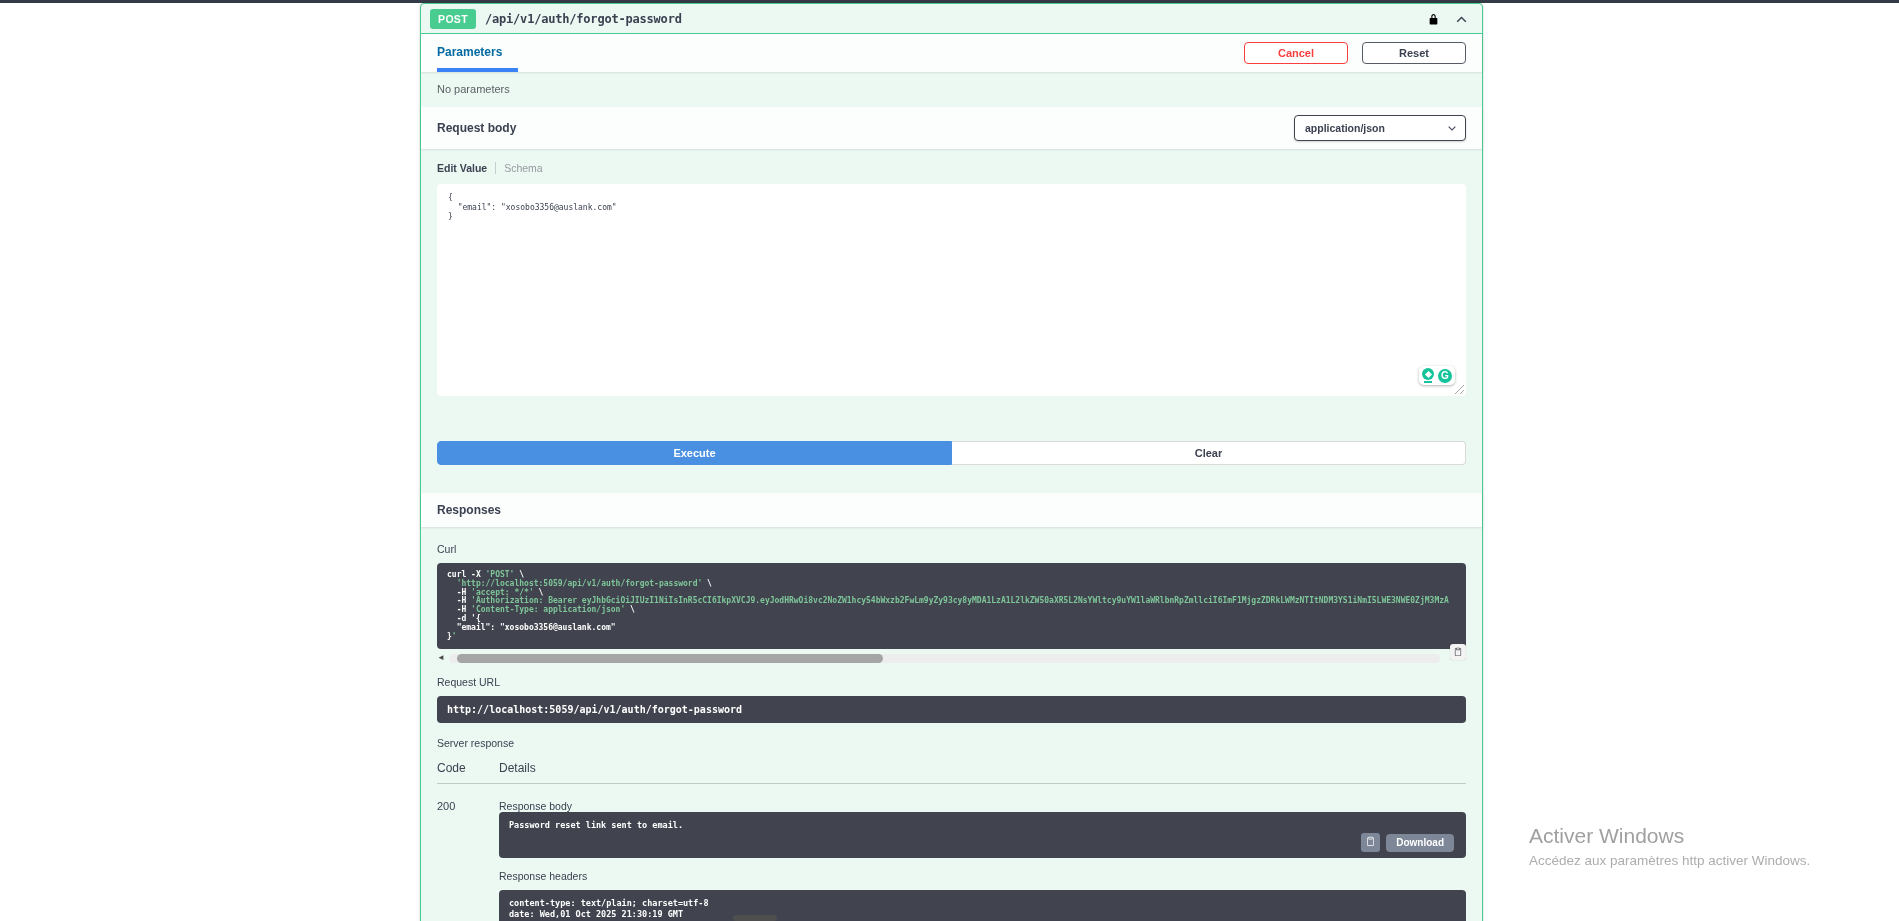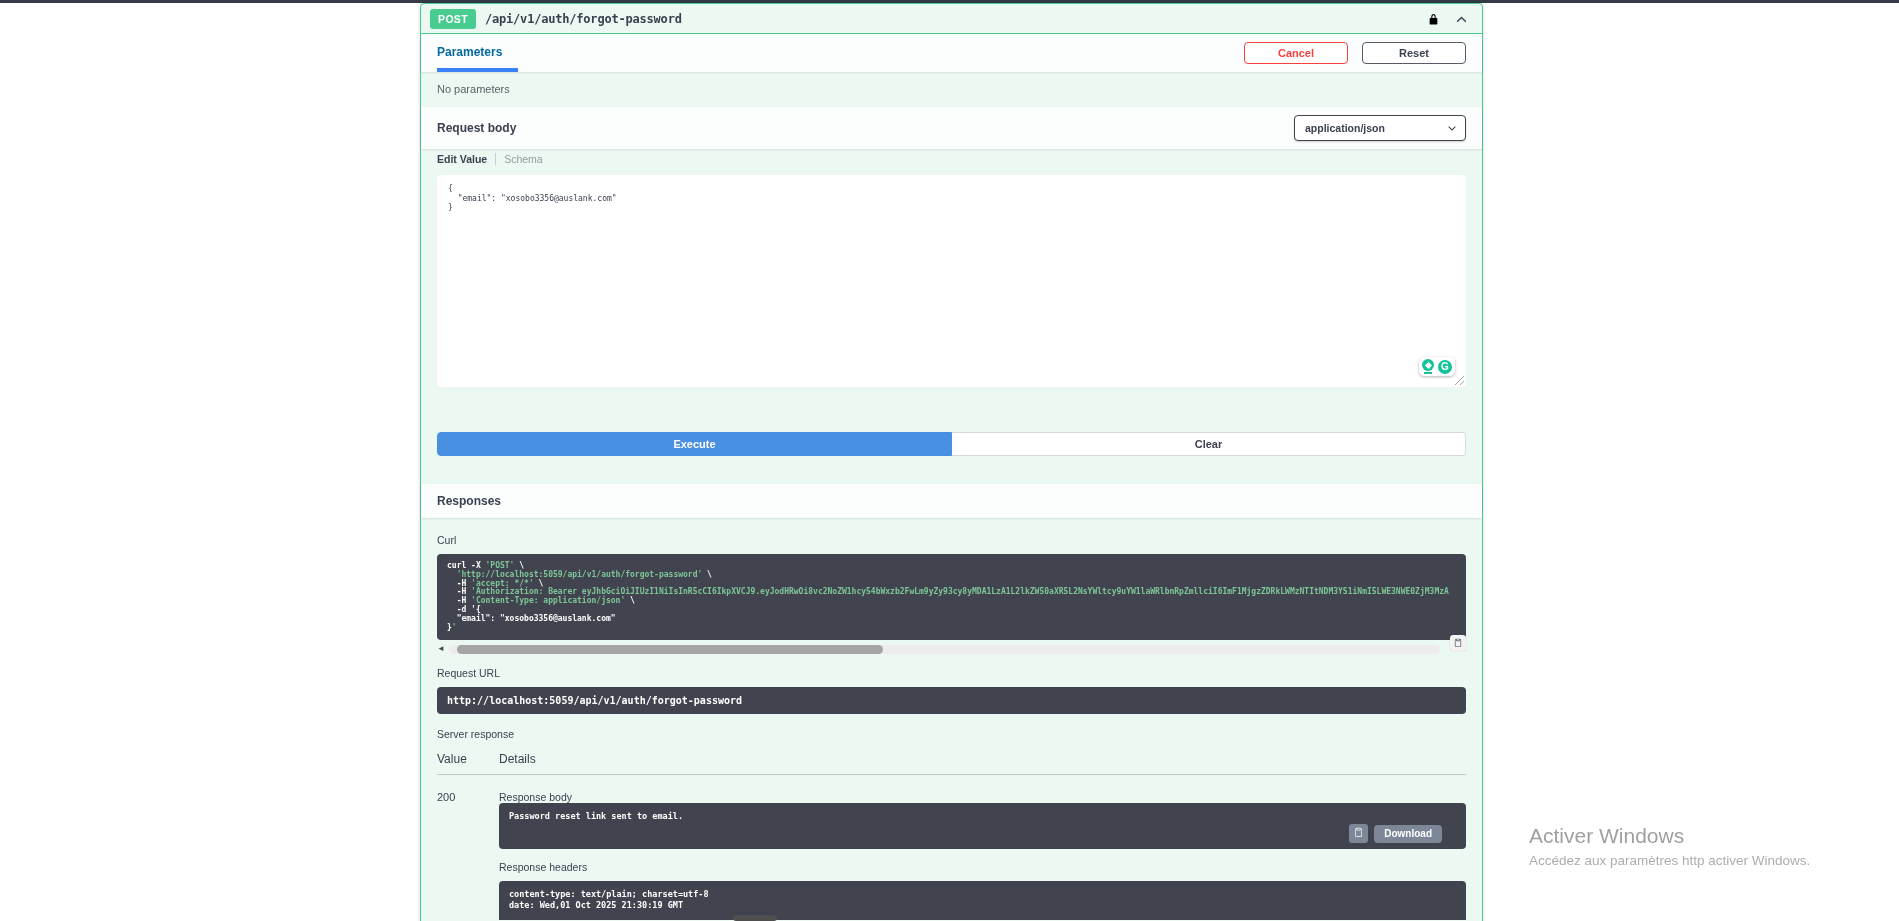--- a/index.html
+++ b/index.html
@@ -41,21 +41,21 @@
   .reqbody-header { display:flex; align-items:center; padding:8px 16px; min-height:42px; }
   .sec-title { font-size:12px; font-weight:700; color:#3b4151; }
   .ct-select { margin-left:auto; position:relative; width:172px; background:#fff;
                border:1px solid #41444e; border-radius:4px; padding:6px 26px 6px 10px;
                font-size:10.5px; font-weight:600; color:#3b4151;
                box-shadow:0 1px 2px rgba(0,0,0,.18); cursor:pointer; }
   .ct-select .chev { position:absolute; right:8px; top:8px; }
   .ct-select .chev svg { width:10px; height:10px; fill:#3b4151; }
 
   
-  .body-editor { padding:4px 16px 0; }
+  .body-editor { padding:13px 16px 0; }
   .editor-tabs { display:flex; align-items:center; gap:8px; font-size:10.5px; }
   .tab-edit { color:#3b4151; font-weight:700; cursor:pointer; }
   .tab-sep { width:1px; height:12px; background:#c9ced4; }
   .tab-schema { color:#96999e; cursor:pointer; }
   .ta-wrap { position:relative; margin-top:10px; }
   textarea.body-param { display:block; width:100%; height:212px; border:none; outline:none;
                         border-radius:4px; background:#fff; resize:none;
                         font-family:"DejaVu Sans Mono", monospace; font-size:8px;
                         line-height:9.5px; color:#3b4151; padding:9px 11px; }
   .grammarly { position:absolute; right:11px; bottom:11px; display:flex; align-items:center;
@@ -112,21 +112,21 @@
   .srvresp-label { margin-top:14px; }
   .resp-table { margin-top:12px; }
   .resp-thead { display:flex; font-size:12px; color:#3b4151; padding-bottom:8px;
                 border-bottom:1px solid rgba(59,65,81,.25); }
   .col-code { width:62px; }
   .resp-row { display:flex; margin-top:14px; }
   .row-code { width:62px; font-size:11px; color:#3b4151; padding-top:2px; }
   .row-details { flex:1; }
   .rb-label { font-size:10.5px; color:#3b4151; margin:2px 0 0; }
   .rb-block { position:relative; padding:8px 10px 28px; font-size:8.5px; line-height:10px; }
-  .rb-actions { position:absolute; right:24px; bottom:6px; display:flex; align-items:center; gap:6px; }
+  .rb-actions { position:absolute; right:12px; bottom:6px; display:flex; align-items:center; gap:6px; }
   .copy-resp-btn { width:19px; height:19px; background:#7d8797; border-radius:3px;
                    display:flex; align-items:center; justify-content:center; cursor:pointer; }
   .copy-resp-btn svg { width:11px; height:11px; fill:#fff; }
   .download-btn { background:#7d8797; color:#fff; font-size:10px; font-weight:700;
                   padding:4px 10px; border-radius:4px; cursor:pointer;
                   font-family:"Liberation Sans", sans-serif; }
   .rh-label { margin:12px 0 8px; }
   .rh-block { padding:8px 10px 10px; font-size:8.5px; line-height:10.4px; border-radius:4px 4px 0 0; }
 
   .bottom-thumb { position:absolute; left:733px; top:915px; width:44px; height:6px;
@@ -229,21 +229,21 @@
         </div>
       </div>
 
       <div class="small-label requrl-label">Request URL</div>
       <div class="code-block url-block">http://localhost:5059/api/v1/auth/forgot-password</div>
 
       <div class="small-label srvresp-label">Server response</div>
 
       <div class="resp-table">
         <div class="resp-thead">
-          <span class="col-code">Value</span>
+          <span class="col-code">Code</span>
           <span>Details</span>
         </div>
         <div class="resp-row">
           <div class="row-code">200</div>
           <div class="row-details">
             <div class="rb-label">Response body</div>
             <div class="code-block rb-block">
               <span>Password reset link sent to email.</span>
               <div class="rb-actions">
                 <div class="copy-resp-btn">

